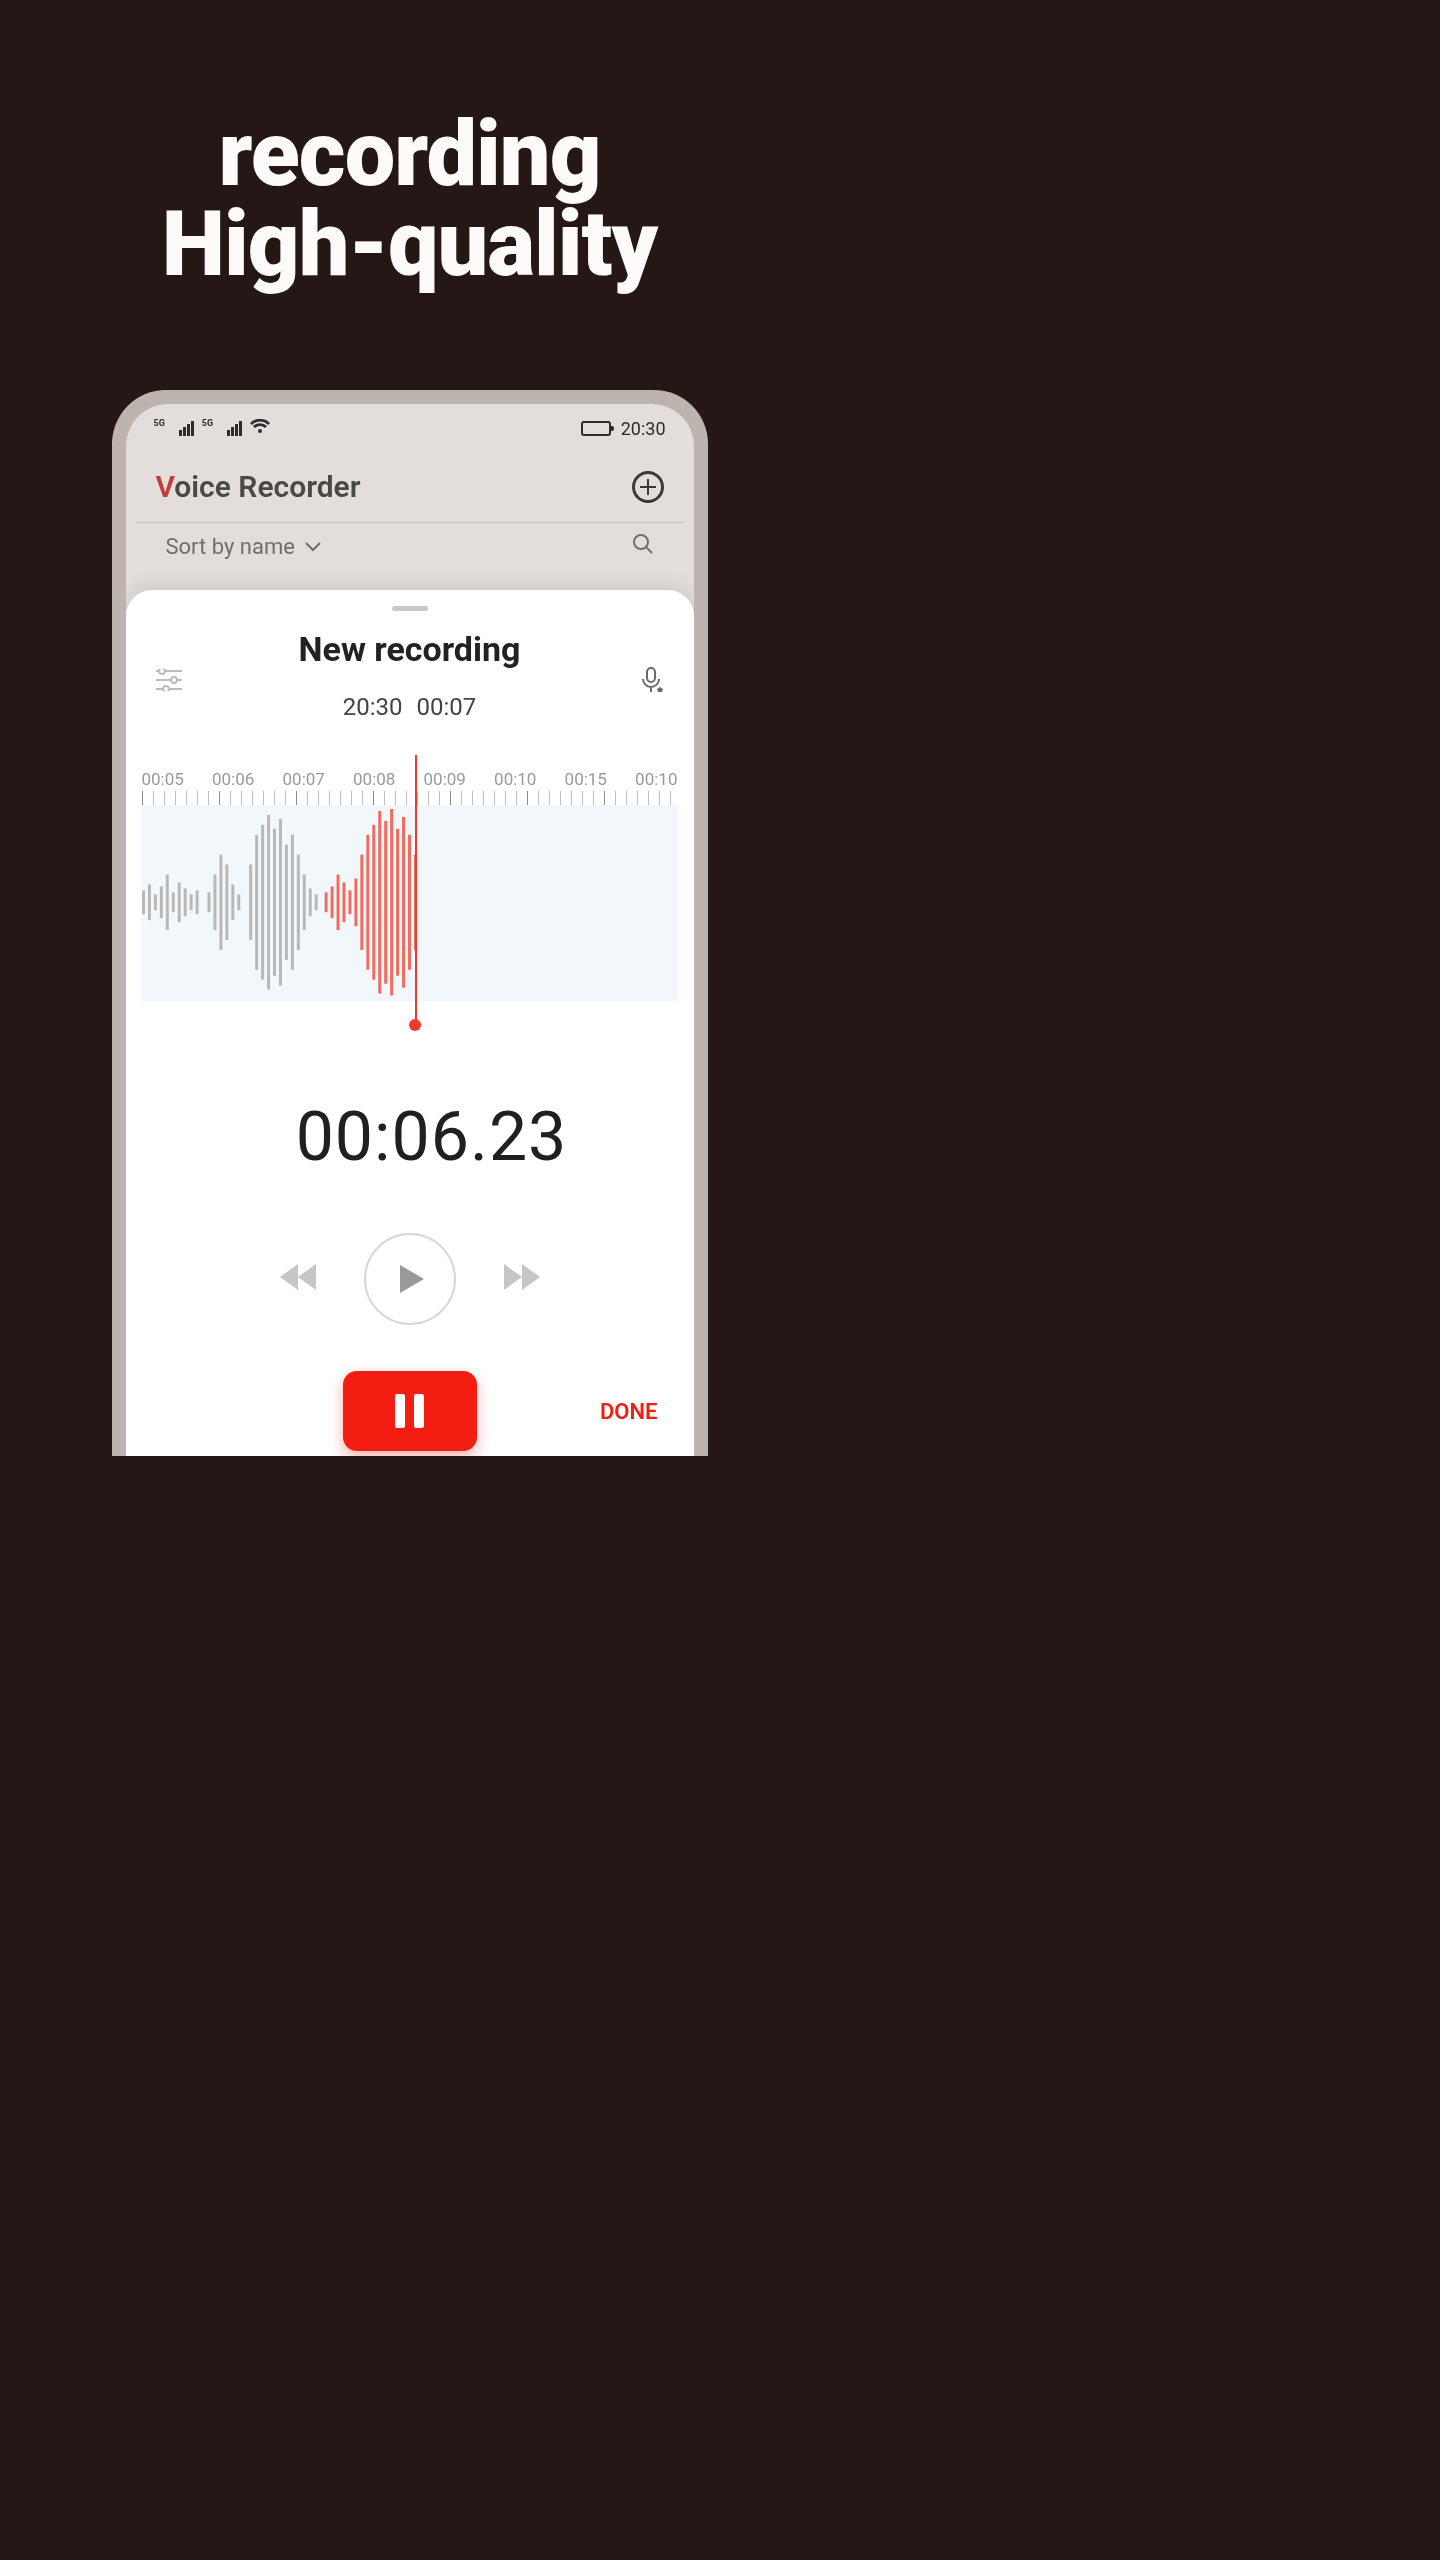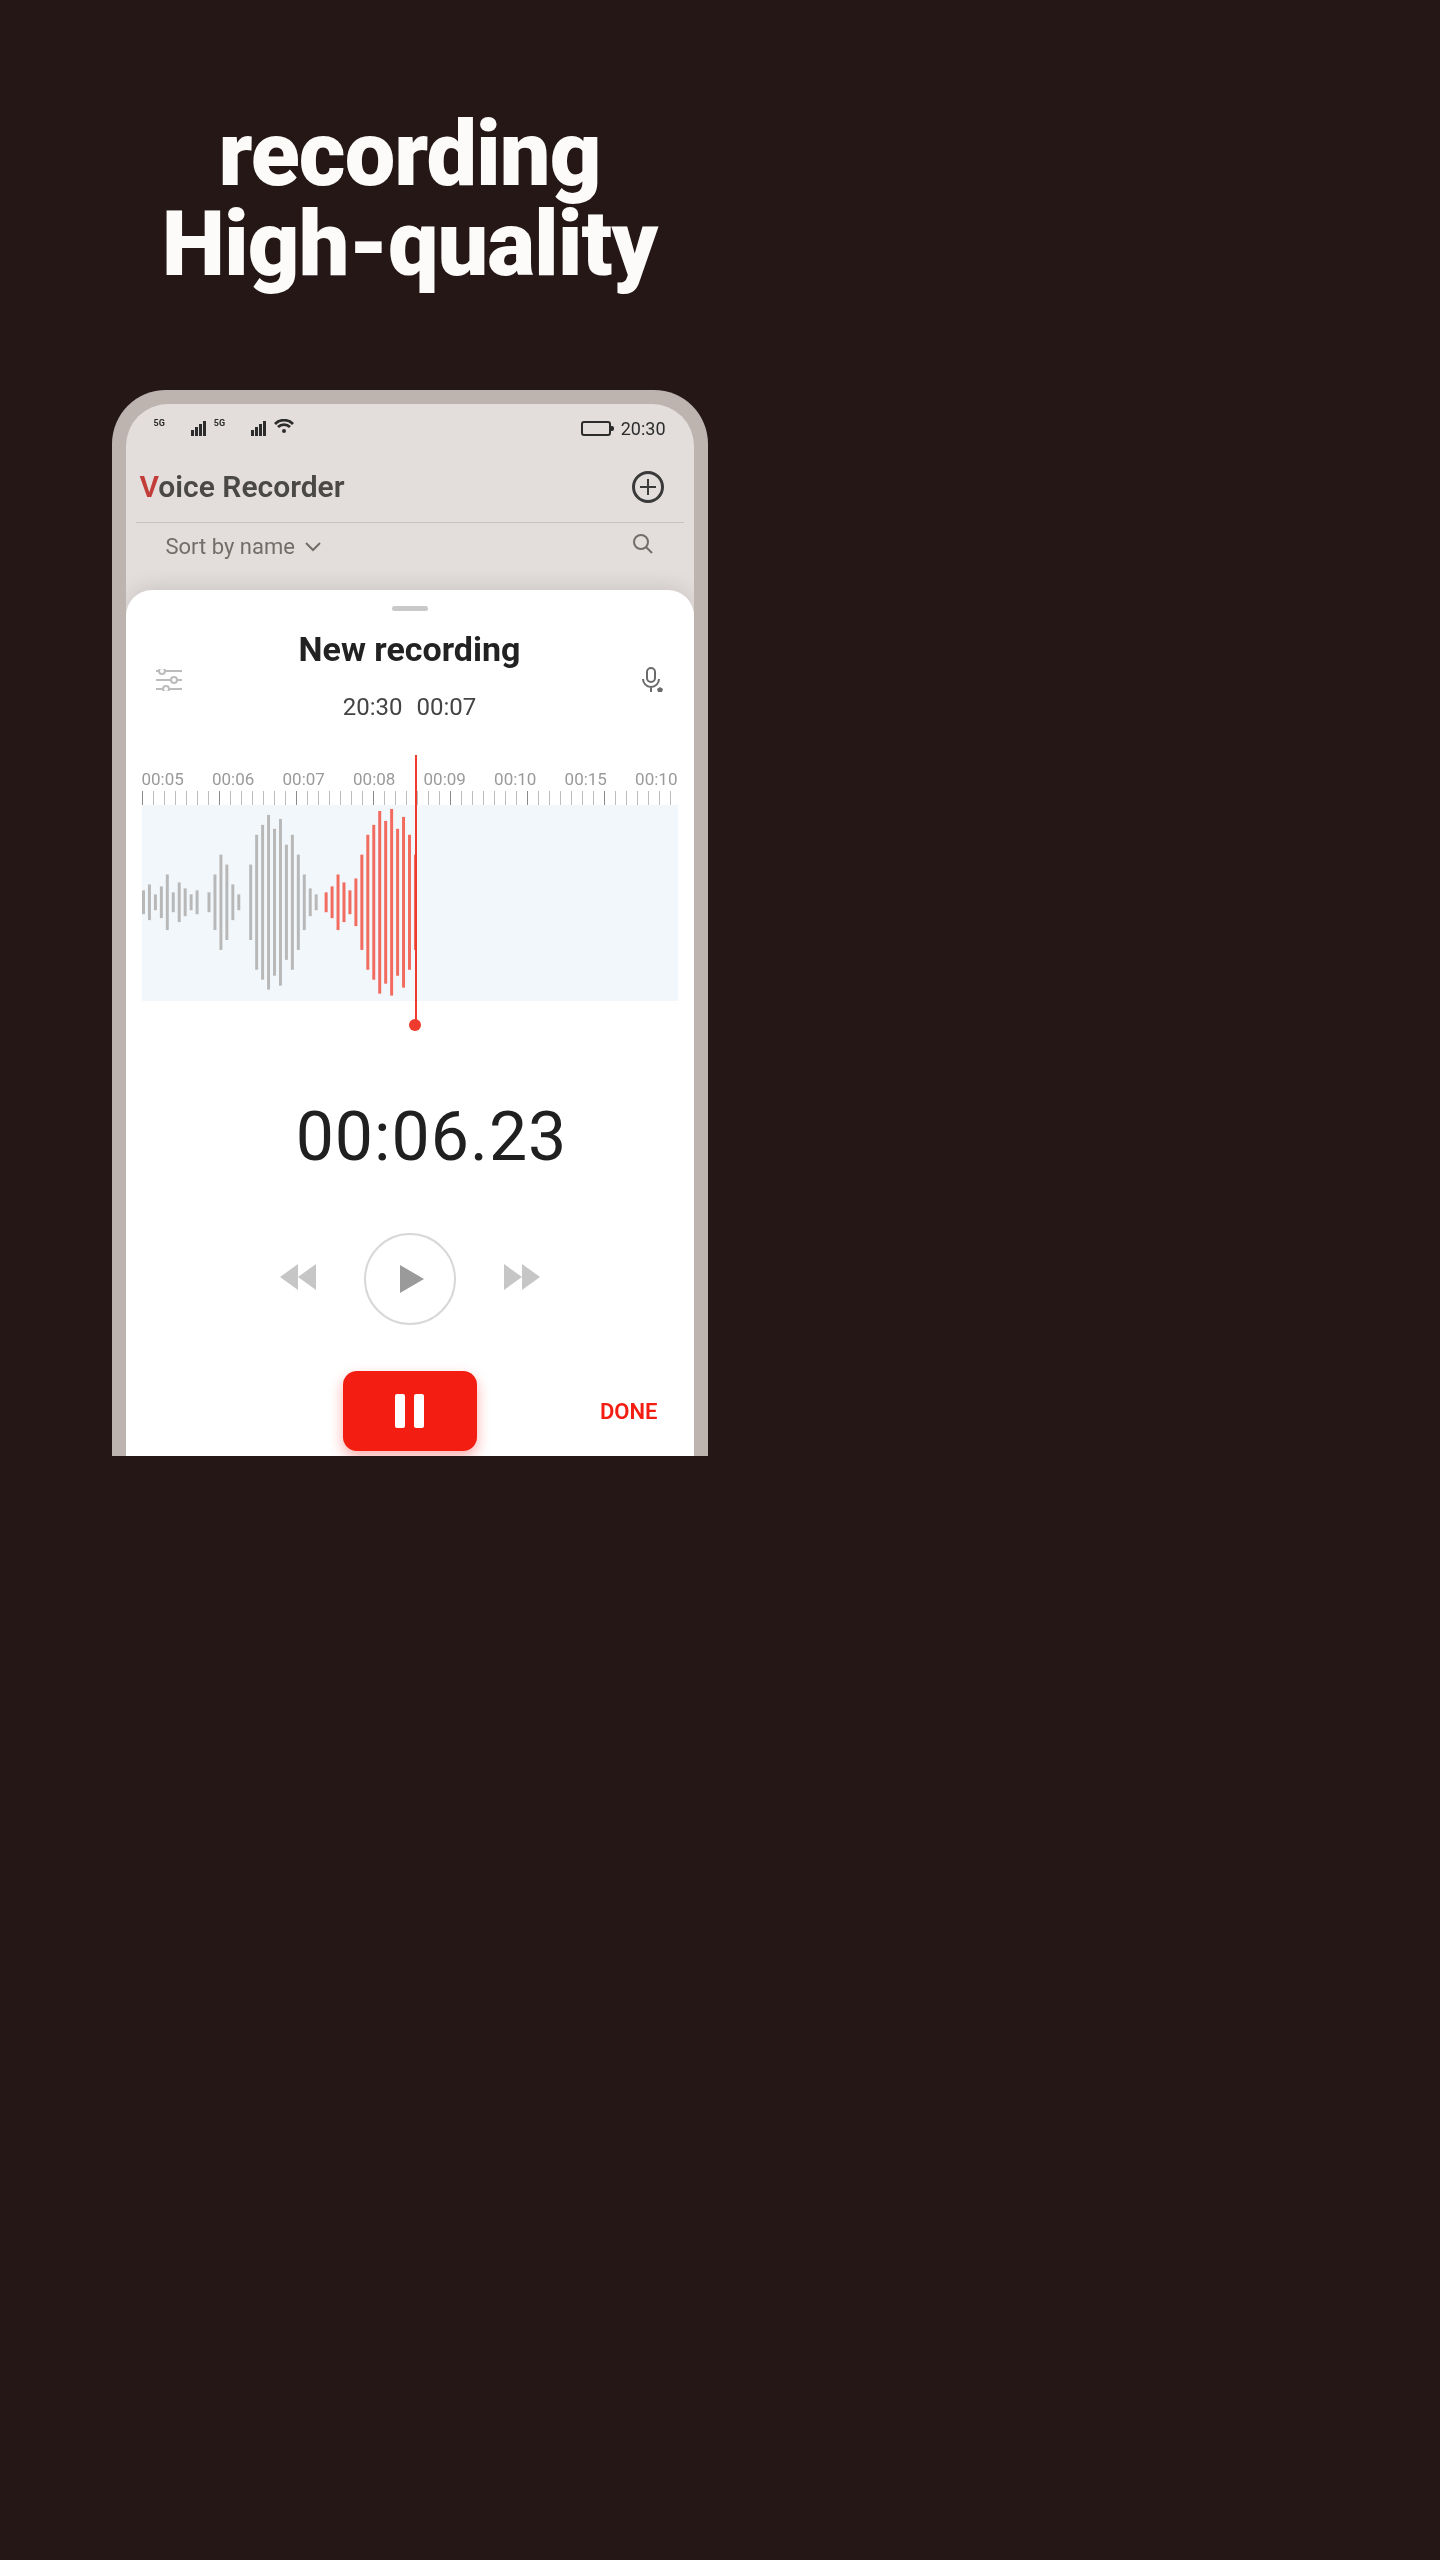--- a/index.html
+++ b/index.html
@@ -47,27 +47,27 @@
     justify-content: space-between;
     padding: 14px 28px 6px 28px;
     font-size: 18px;
     color: #2c2c2c;
   }
   .status-left { display: flex; gap: 8px; align-items: center; }
   .status-right { display: flex; gap: 10px; align-items: center; }
   .signal-group { display: flex; align-items: flex-end; gap: 1px; }
   .bar { width: 3px; background:#2c2c2c; }
   .bar.b1{height:6px}.bar.b2{height:9px}.bar.b3{height:12px}.bar.b4{height:15px}
-  .sup { font-size: 9px; font-weight:700; margin-right:18px; align-self:flex-start;}
+  .sup { font-size: 9px; font-weight:700; margin-right:6px; align-self:flex-start;}
   .battery { width:30px; height:15px; border:2px solid #2c2c2c; border-radius:3px; position:relative;}
   .battery::after{content:"";position:absolute;right:-5px;top:3px;width:3px;height:5px;background:#2c2c2c;border-radius:0 2px 2px 0;}
   .battery-fill{background:#2c2c2c;height:100%;width:80%;}
   .app-header {
     display: flex; align-items:center; justify-content:space-between;
-    padding: 24px 30px 18px 14px;
+    padding: 24px 30px 18px 30px;
   }
   .app-title { font-size: 30px; font-weight: 600; color:#4b4945;}
   .app-title .first-letter { color:#c23c3a; }
   .plus-btn { width:32px; height:32px; border:3px solid #3a3a3a; border-radius:50%; display:flex;align-items:center;justify-content:center;}
   .plus-btn svg{width:16px;height:16px;}
   .sort-row {
     display:flex; justify-content:space-between; align-items:center;
     padding: 10px 30px 20px 30px;
     border-top: 1px solid #c8c2bf;
     margin: 0 10px;

